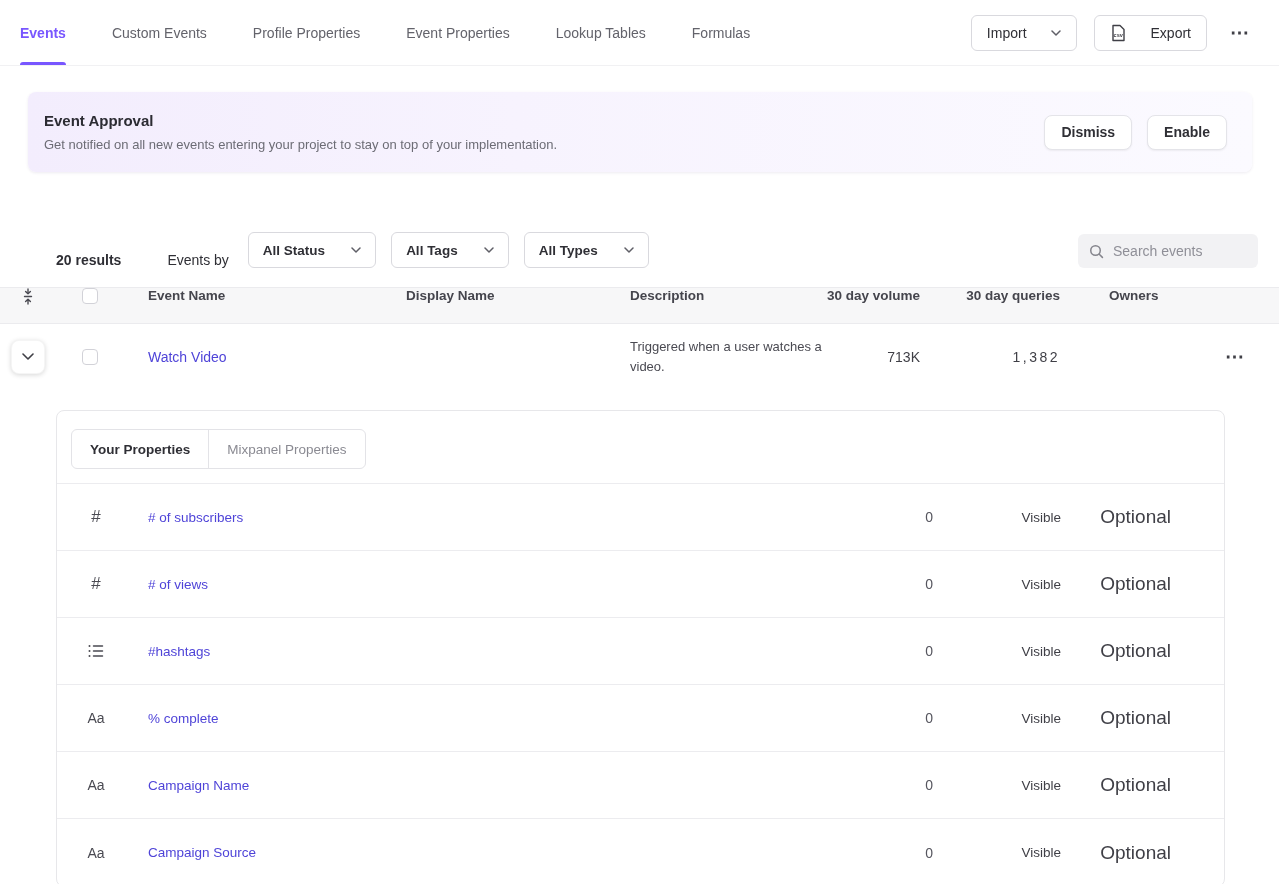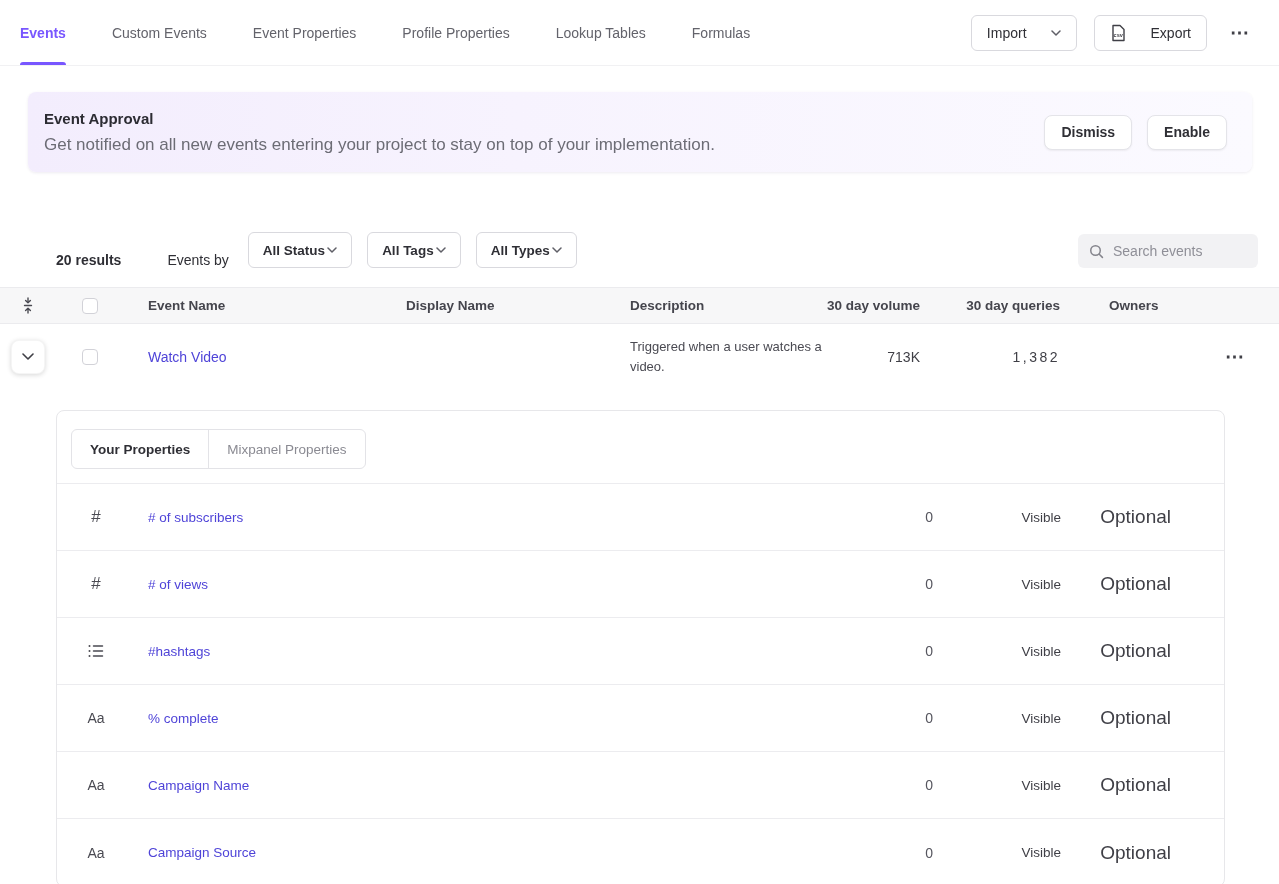--- a/index.html
+++ b/index.html
@@ -20,36 +20,36 @@
   .btn { display: inline-flex; align-items: center; gap: 24px; height: 36px; padding: 0 15px; border: 1px solid #d9d9de; border-radius: 6px; background: #fff; font-size: 14px; font-weight: 500; color: #2f2f35; cursor: pointer; font-family: inherit; }
   .more-btn { border: none; background: none; font-size: 19px; color: #3f3f46; cursor: pointer; padding: 0 6px; line-height: 1; font-weight: 700; }
 
   
   .banner { margin: 26px 27px 0 28px; height: 80px; border-radius: 8px;
     background: linear-gradient(90deg, #f3edfd 0%, #f7f3fe 40%, #fbfaff 100%);
     box-shadow: 0 1px 3px rgba(80,60,120,0.10);
     display: flex; align-items: center; padding: 0 25px 0 16px; }
   .banner-text { flex: 1; }
   .banner-title { font-size: 15px; font-weight: 700; color: #2c2c33; }
-  .banner-desc { font-size: 17px; color: #6c6c75; margin-top: 8px; }
+  .banner-desc { font-size: 13px; color: #6c6c75; margin-top: 8px; }
   .banner-actions { display: flex; gap: 15px; }
   .banner-btn { height: 35px; padding: 0 16px; background: #fff; border: 1px solid #e4e4e9; border-radius: 8px; font-size: 14px; font-weight: 600; color: #2f2f35; box-shadow: 0 1px 2px rgba(0,0,0,0.06); cursor: pointer; font-family: inherit; }
 
   
   .filterbar { display: flex; align-items: flex-end; margin: 60px 21px 0 56px; height: 36px; }
   .results { font-size: 14px; font-weight: 700; color: #2f2f35; }
   .filter-by { font-size: 14px; font-weight: 500; margin-left: 46px; color: #2f2f35; }
   .dropdown-group { display: flex; gap: 15px; margin-left: 19px; }
-  .dropdown { display: inline-flex; align-items: center; gap: 2px; height: 36px; padding: 0 14px; border: 1px solid #d9d9de; border-radius: 6px; background: #fff; font-size: 13.5px; font-weight: 600; color: #2f2f35; cursor: pointer; font-family: inherit; }
+  .dropdown { display: inline-flex; align-items: center; gap: 26px; height: 36px; padding: 0 14px; border: 1px solid #d9d9de; border-radius: 6px; background: #fff; font-size: 13.5px; font-weight: 600; color: #2f2f35; cursor: pointer; font-family: inherit; }
   .search { margin-left: auto; width: 180px; height: 34px; background: #f2f2f4; border-radius: 6px; display: flex; align-items: center; padding: 0 11px; gap: 9px; }
   .search input { border: none; background: transparent; outline: none; font-size: 14px; color: #3f3f46; width: 100%; font-family: inherit; }
   .search input::placeholder { color: #8f8f97; }
 
   
-  .thead { margin-top: 19px; display: flex; align-items: center; height: 37px; background: #f7f7f8; border-top: 1px solid #ebebee; border-bottom: 1px solid #ebebee; font-size: 13.5px; font-weight: 600; color: #45454d; }
+  .thead { margin-top: 19px; display: flex; align-items: flex-start; height: 37px; background: #f7f7f8; border-top: 1px solid #ebebee; border-bottom: 1px solid #ebebee; font-size: 13.5px; font-weight: 600; color: #45454d; }
   .col-toggle  { width: 56px; display: flex; justify-content: center; flex-shrink: 0; }
   .col-check   { width: 44px; flex-shrink: 0; display: flex; align-items: center; padding-left: 26px; }
   .col-name    { width: 258px; padding-left: 48px; flex-shrink: 0; }
   .col-display { width: 224px; padding-left: 48px; flex-shrink: 0; }
   .col-desc    { width: 240px; padding-left: 48px; flex-shrink: 0; }
   .col-vol     { width: 98px;  text-align: right; flex-shrink: 0; }
   .col-q       { width: 140px; text-align: right; flex-shrink: 0; }
   .col-owners  { flex: 1; padding-left: 49px; }
   .col-more    { width: 70px; flex-shrink: 0; display: flex; justify-content: flex-start; padding-left: 10px; }
 
@@ -79,22 +79,22 @@
   .cell-vis { width: 128px; text-align: right; font-size: 13.5px; color: #3f3f46; flex-shrink: 0; }
   .cell-req { width: 110px; text-align: right; font-size: 19px; color: #3f3f46; flex-shrink: 0; margin-right: 53px; }
 </style>
 </head>
 <body>
 
 <div class="topnav">
   <div class="tabs">
     <div class="tab active">Events</div>
     <div class="tab">Custom Events</div>
+    <div class="tab">Profile Properties</div>
     <div class="tab">Event Properties</div>
-    <div class="tab">Profile Properties</div>
     <div class="tab">Lookup Tables</div>
     <div class="tab">Formulas</div>
   </div>
   <div class="nav-actions">
     <button class="btn">
       <span>Import</span>
       <span style="display:flex;">
         <svg width="10" height="6" viewBox="0 0 10 6" fill="none">
             <path d="M1 1l4 4 4-4" stroke="#5f5f67" stroke-width="1.5" stroke-linecap="round" stroke-linejoin="round"></path>
           </svg>

